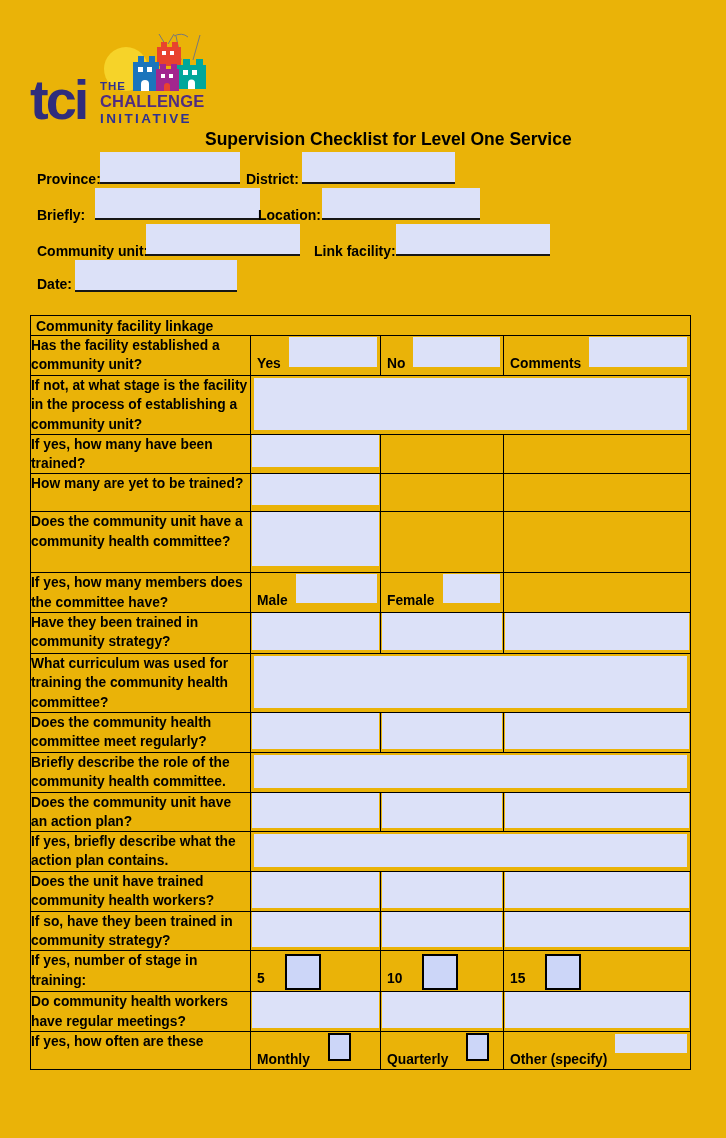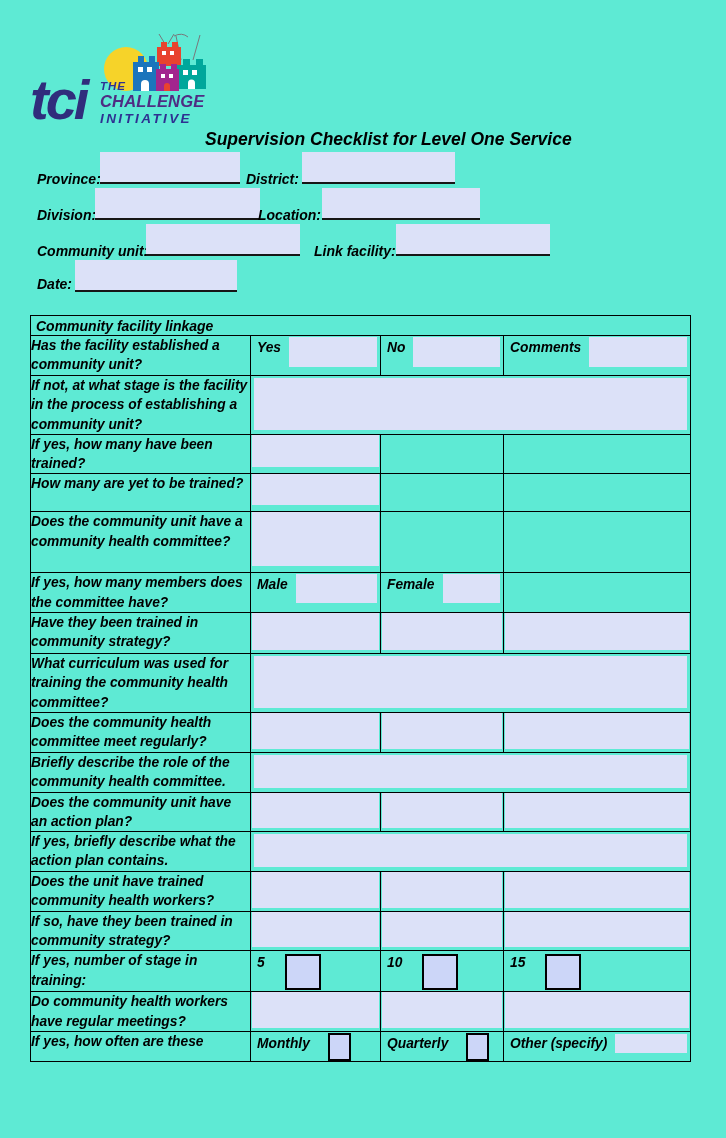--- a/index.html
+++ b/index.html
@@ -1,17 +1,17 @@
 <!DOCTYPE html>
 <html><head>
 <meta charset="utf-8">
 <style>
   html,body{margin:0;padding:0;background:#fff;}
-  .page{position:relative;width:726px;height:1138px;background:#5eead4;overflow:hidden;
-        font-family:"Liberation Sans",sans-serif;color:#000;font-style:italic;}
+  .page{position:relative;width:726px;height:1138px;background:#eab308;overflow:hidden;
+        font-family:"Liberation Sans",sans-serif;color:#000;}
 
   
   .logo-svg{position:absolute;left:30px;top:33px;width:185px;height:97px;}
   .logo-tci{position:absolute;left:30px;top:72px;font-size:56px;line-height:56px;
             font-weight:700;letter-spacing:-3px;color:#302d7c;}
   .logo-the{position:absolute;left:100px;top:80px;font-size:11.5px;font-weight:700;
             letter-spacing:1px;color:#2e3192;}
   .logo-challenge{position:absolute;left:100px;top:92px;font-size:16.5px;font-weight:700;
             letter-spacing:0.2px;color:#4f2c83;}
   .logo-initiative{position:absolute;left:100px;top:111px;font-size:13.5px;font-weight:700;
@@ -31,21 +31,21 @@
   table.checklist td{border:1px solid #000;vertical-align:top;padding:0;overflow:visible;
                      font-size:13.8px;font-weight:700;line-height:19.3px;position:relative;}
   td.q{padding:0 2px 0 5px;}
   tr.section td{font-weight:700;font-size:14px;line-height:18px;padding:1px 0 0 5px;}
 
   .fill{position:absolute;left:1px;right:1px;top:0;bottom:3px;background:#dce1f8;}
   .fill.m{left:3px;right:3px;top:2px;bottom:4px;}   
   .fill.h{bottom:6px;}                               
 
   .cellflex{display:flex;align-items:flex-start;padding:1px 3px 0 6px;gap:8px;}
-  .alabel{padding-top:1px;white-space:nowrap;}
+  .alabel{padding-top:17px;white-space:nowrap;}
   .hang{flex:1;height:30px;background:#dce1f8;}
   .hang.sm{height:29px;}
   .hang.line{height:19px;margin-top:1px;}
   .combo{width:32px;height:32px;border:2.5px solid #000;background:#ccd6f8;
          margin-left:12px;margin-top:2px;flex:0 0 auto;}
   .check{width:19px;height:24px;border:2.5px solid #000;background:#ccd6f8;
          margin-left:10px;flex:0 0 auto;z-index:2;}
 </style>
 </head>
 <body>
@@ -86,21 +86,21 @@
   <div class="logo-challenge">CHALLENGE</div>
   <div class="logo-initiative">INITIATIVE</div>
 
   <div class="doc-title">Supervision Checklist for Level One Service</div>
 
   <span class="hlabel" style="left:37px;top:171px;">Province:</span>
   <div class="hfield" style="left:100px;top:152px;width:140px;"></div>
   <span class="hlabel" style="left:246px;top:171px;">District:</span>
   <div class="hfield" style="left:302px;top:152px;width:153px;"></div>
 
-  <span class="hlabel" style="left:37px;top:207px;">Division:</span>
+  <span class="hlabel" style="left:37px;top:207px;">Briefly:</span>
   <div class="hfield" style="left:95px;top:188px;width:165px;"></div>
   <span class="hlabel" style="left:258px;top:207px;">Location:</span>
   <div class="hfield" style="left:322px;top:188px;width:158px;"></div>
 
   <span class="hlabel" style="left:37px;top:243px;">Community unit:</span>
   <div class="hfield" style="left:146px;top:224px;width:154px;"></div>
   <span class="hlabel" style="left:314px;top:243px;">Link facility:</span>
   <div class="hfield" style="left:396px;top:224px;width:154px;"></div>
 
   <span class="hlabel" style="left:37px;top:276px;">Date:</span>

